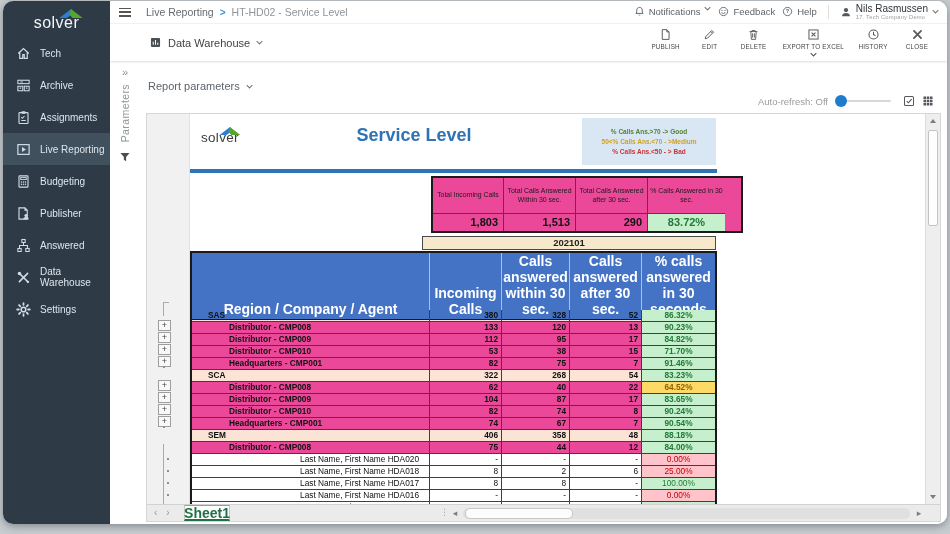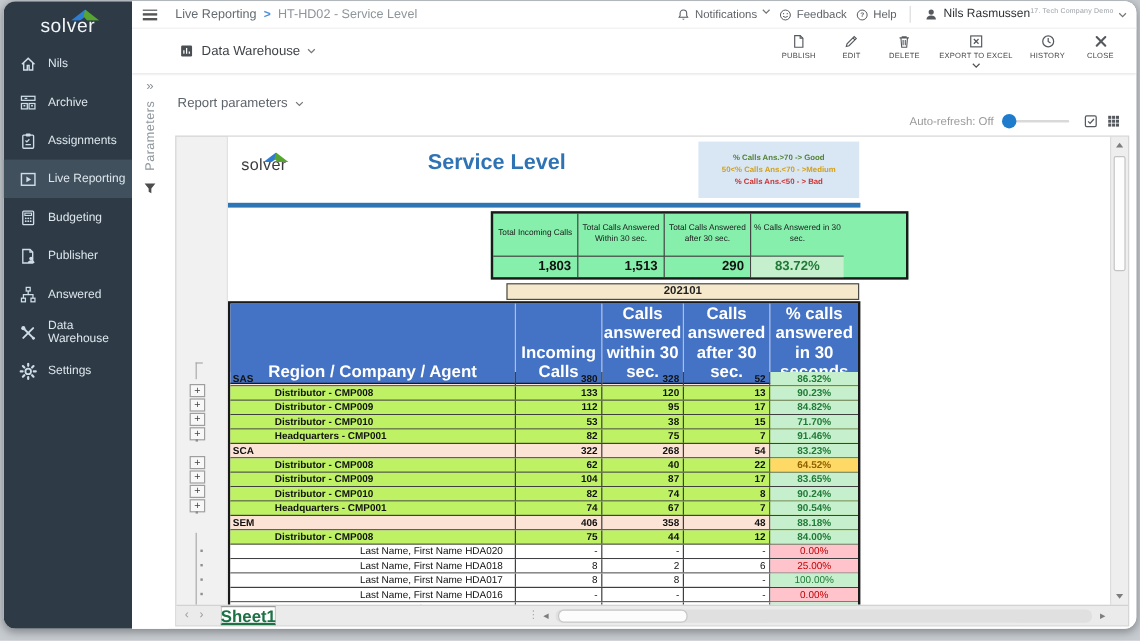--- a/index.html
+++ b/index.html
@@ -25,21 +25,21 @@
   .breadcrumb{display:flex;align-items:center;gap:6px;margin-left:15px;font-size:10.5px;color:#646b71}
   .crumb-sep{color:#4a90d9;font-weight:bold;font-size:10px}
   .crumb-page{color:#8d959b}
   .topbar-right{margin-left:auto;display:flex;align-items:center;gap:7px;padding-right:8px;color:#5c6océ368}
   .tb-item{display:flex;gap:4px;font-size:9.5px;color:#5d6368;cursor:pointer}
   .icon{display:inline-block;color:#55595e}
   .i11{width:11px;height:11px}.i12{width:12px;height:12px}.i13{width:13px;height:13px}
   .chev{width:7px;height:5px;color:#777}
   .vdiv{width:1px;height:14px;background:#ddd;margin:0 4px}
   .user{display:flex;align-items:center;gap:4px;cursor:pointer}
-  .user-txt{display:flex;flex-direction:row;line-height:1.05}
+  .user-txt{display:flex;flex-direction:column;line-height:1.05}
   .user-name{font-size:10px;color:#2f3337}
   .user-co{font-size:5.8px;color:#9aa0a6;letter-spacing:.2px}
 
   .toolbar{position:absolute;top:23px;left:0;right:0;height:37px;display:flex;align-items:center;background:#fff;box-shadow:0 1px 2px rgba(0,0,0,.14);z-index:3}
   .source{display:flex;align-items:center;gap:6px;margin-left:39px;font-size:11px;color:#3f4347;cursor:pointer}
   .actions{margin-left:auto;display:flex;gap:14px;padding-right:15px}
   .action{display:flex;flex-direction:column;align-items:center;gap:2px;color:#3a3a3a;min-width:30px;cursor:pointer}
   .action-icon{width:13px;height:13px}
   .action-label{font-size:6.3px;letter-spacing:.2px;color:#454545;white-space:nowrap}
   .action-chevron{width:7px;height:5px;color:#555}
@@ -68,40 +68,40 @@
 
   .sheet{position:absolute;left:43px;right:15px;top:0;bottom:17px;background:#fff;overflow:hidden}
 
   .rpt-logo{position:absolute;left:11px;top:16px;font-size:13.5px;color:#3c3c3c;letter-spacing:.3px}
   .rpt-logo .rl-tri{position:absolute;top:-7px;right:-2px;width:22px;height:8px}
   .rpt-title{position:absolute;left:144px;top:11px;width:160px;text-align:center;font-size:18px;font-weight:bold;color:#2e74b5}
   .legend{position:absolute;left:392px;top:4px;width:134px;height:47px;background:#d9e7f5;display:flex;flex-direction:column;justify-content:center;gap:3px}
   .legend-line{font-size:6.5px;text-align:center;font-weight:600;white-space:nowrap}
   .rpt-divider{position:absolute;left:0;top:55px;width:527px;height:4px;background:#2e75b6}
 
-  .summary{position:absolute;left:219px;top:62px;width:348px;border:2px solid #1a1a1a;display:grid;grid-template-columns:71px 72px 72px 77px;background:#86efac}
+  .summary{position:absolute;left:241px;top:62px;width:312px;border:2px solid #1a1a1a;display:grid;grid-template-columns:71px 72px 72px 77px;background:#ec4899}
   .sum-h{font-size:6.9px;color:#1a1a1a;text-align:center;display:flex;align-items:center;justify-content:center;height:36px;line-height:1.3;padding:1px 2px;border-right:1px solid #444;border-bottom:1px solid #444}
   .summary > :nth-child(4n){border-right:none}
   .sum-v{font-size:11px;font-weight:bold;color:#111;text-align:right;height:17px;line-height:17px;padding-right:5px;border-right:1px solid #444}
   .sum-pct{text-align:center;padding-right:0}
 
   .period{position:absolute;left:232px;top:122px;width:294px;height:14px;background:#f6e9cb;border:1px solid #4a4a4a;font-size:9.5px;font-weight:bold;color:#222;text-align:center;line-height:12px}
 
   .maintable{position:absolute;left:0;top:137px;width:527px;border:2px solid #1a1a1a;background:#fff}
   .thead{display:grid;grid-template-columns:238px 72px 68px 72px 73px;height:57px}
   .th{background:#4472c4;color:#fff;font-weight:bold;font-size:14px;line-height:1.15;display:flex;align-items:flex-end;justify-content:center;text-align:center;padding:0 2px 2px;border-right:1px solid rgba(255,255,255,.55);border-bottom:1.5px solid #1a1a1a}
   .thead > :last-child{border-right:1px solid #1a1a1a;border-right:none}
   .trow{display:grid;grid-template-columns:238px 72px 68px 72px 73px;height:12px;border-bottom:1px solid #3f3f3f}
   .c{font-size:8.3px;line-height:11px;border-right:1px solid #3f3f3f;overflow:hidden;white-space:nowrap;color:#111}
   .trow > :last-child{border-right:none}
-  .c-label{padding-left:2px}
+  .c-label{padding-left:16px}
   .c-num{text-align:right;padding-right:3px}
   .c-pct{text-align:center}
   .r-region{background:#fbe3d5;font-weight:bold}
-  .r-company{background:#bef264;font-weight:bold}
+  .r-company{background:#ec4899;font-weight:bold}
   .r-company .c-label{padding-left:37px}
   .r-agent{background:#fff}
   .r-agent .c-label{text-align:right;padding-right:10px}
   .pct-good{background:#c6efce;color:#217a36}
   .pct-medium{background:#ffd966;color:#8f6400}
   .pct-bad{background:#ffc3cb;color:#c00000}
 
   .vscroll{position:absolute;right:0;top:0;width:15px;bottom:17px;background:#eeeeee;border-left:1px solid #ddd}
   .vs-btn{position:absolute;left:0;width:100%;height:14px;display:flex;align-items:center;justify-content:center;color:#888;cursor:pointer}
   .tri-up{width:0;height:0;border-left:3.5px solid transparent;border-right:3.5px solid transparent;border-bottom:4.5px solid #7d7d7d}
@@ -132,21 +132,21 @@
       </span>
       <span class="logo-text">solver</span>
     </div>
     <nav>
         <div class="nav-item">
     <span class="nav-icon">
             <svg viewBox="0 0 20 20">
               <path d="M3 10 10 3.5 17 10 M5 8.5V16.5h4v-5h2v5h4V8.5" fill="none" stroke="currentColor" stroke-width="1.6"></path>
             </svg>
           </span>
-    <span class="nav-label">Nils</span>
+    <span class="nav-label">Tech</span>
   </div>
         <div class="nav-item">
     <span class="nav-icon">
             <svg viewBox="0 0 20 20">
               <g fill="none" stroke="currentColor" stroke-width="1.4">
                 <rect x="2.5" y="3" width="15" height="4.5"></rect>
                 <rect x="2.5" y="11" width="6.5" height="6"></rect>
                 <rect x="11" y="11" width="6.5" height="6"></rect>
                 <path d="M6 5.2h3 M4.8 13.5h2 M13.2 13.5h2"></path>
               </g>

